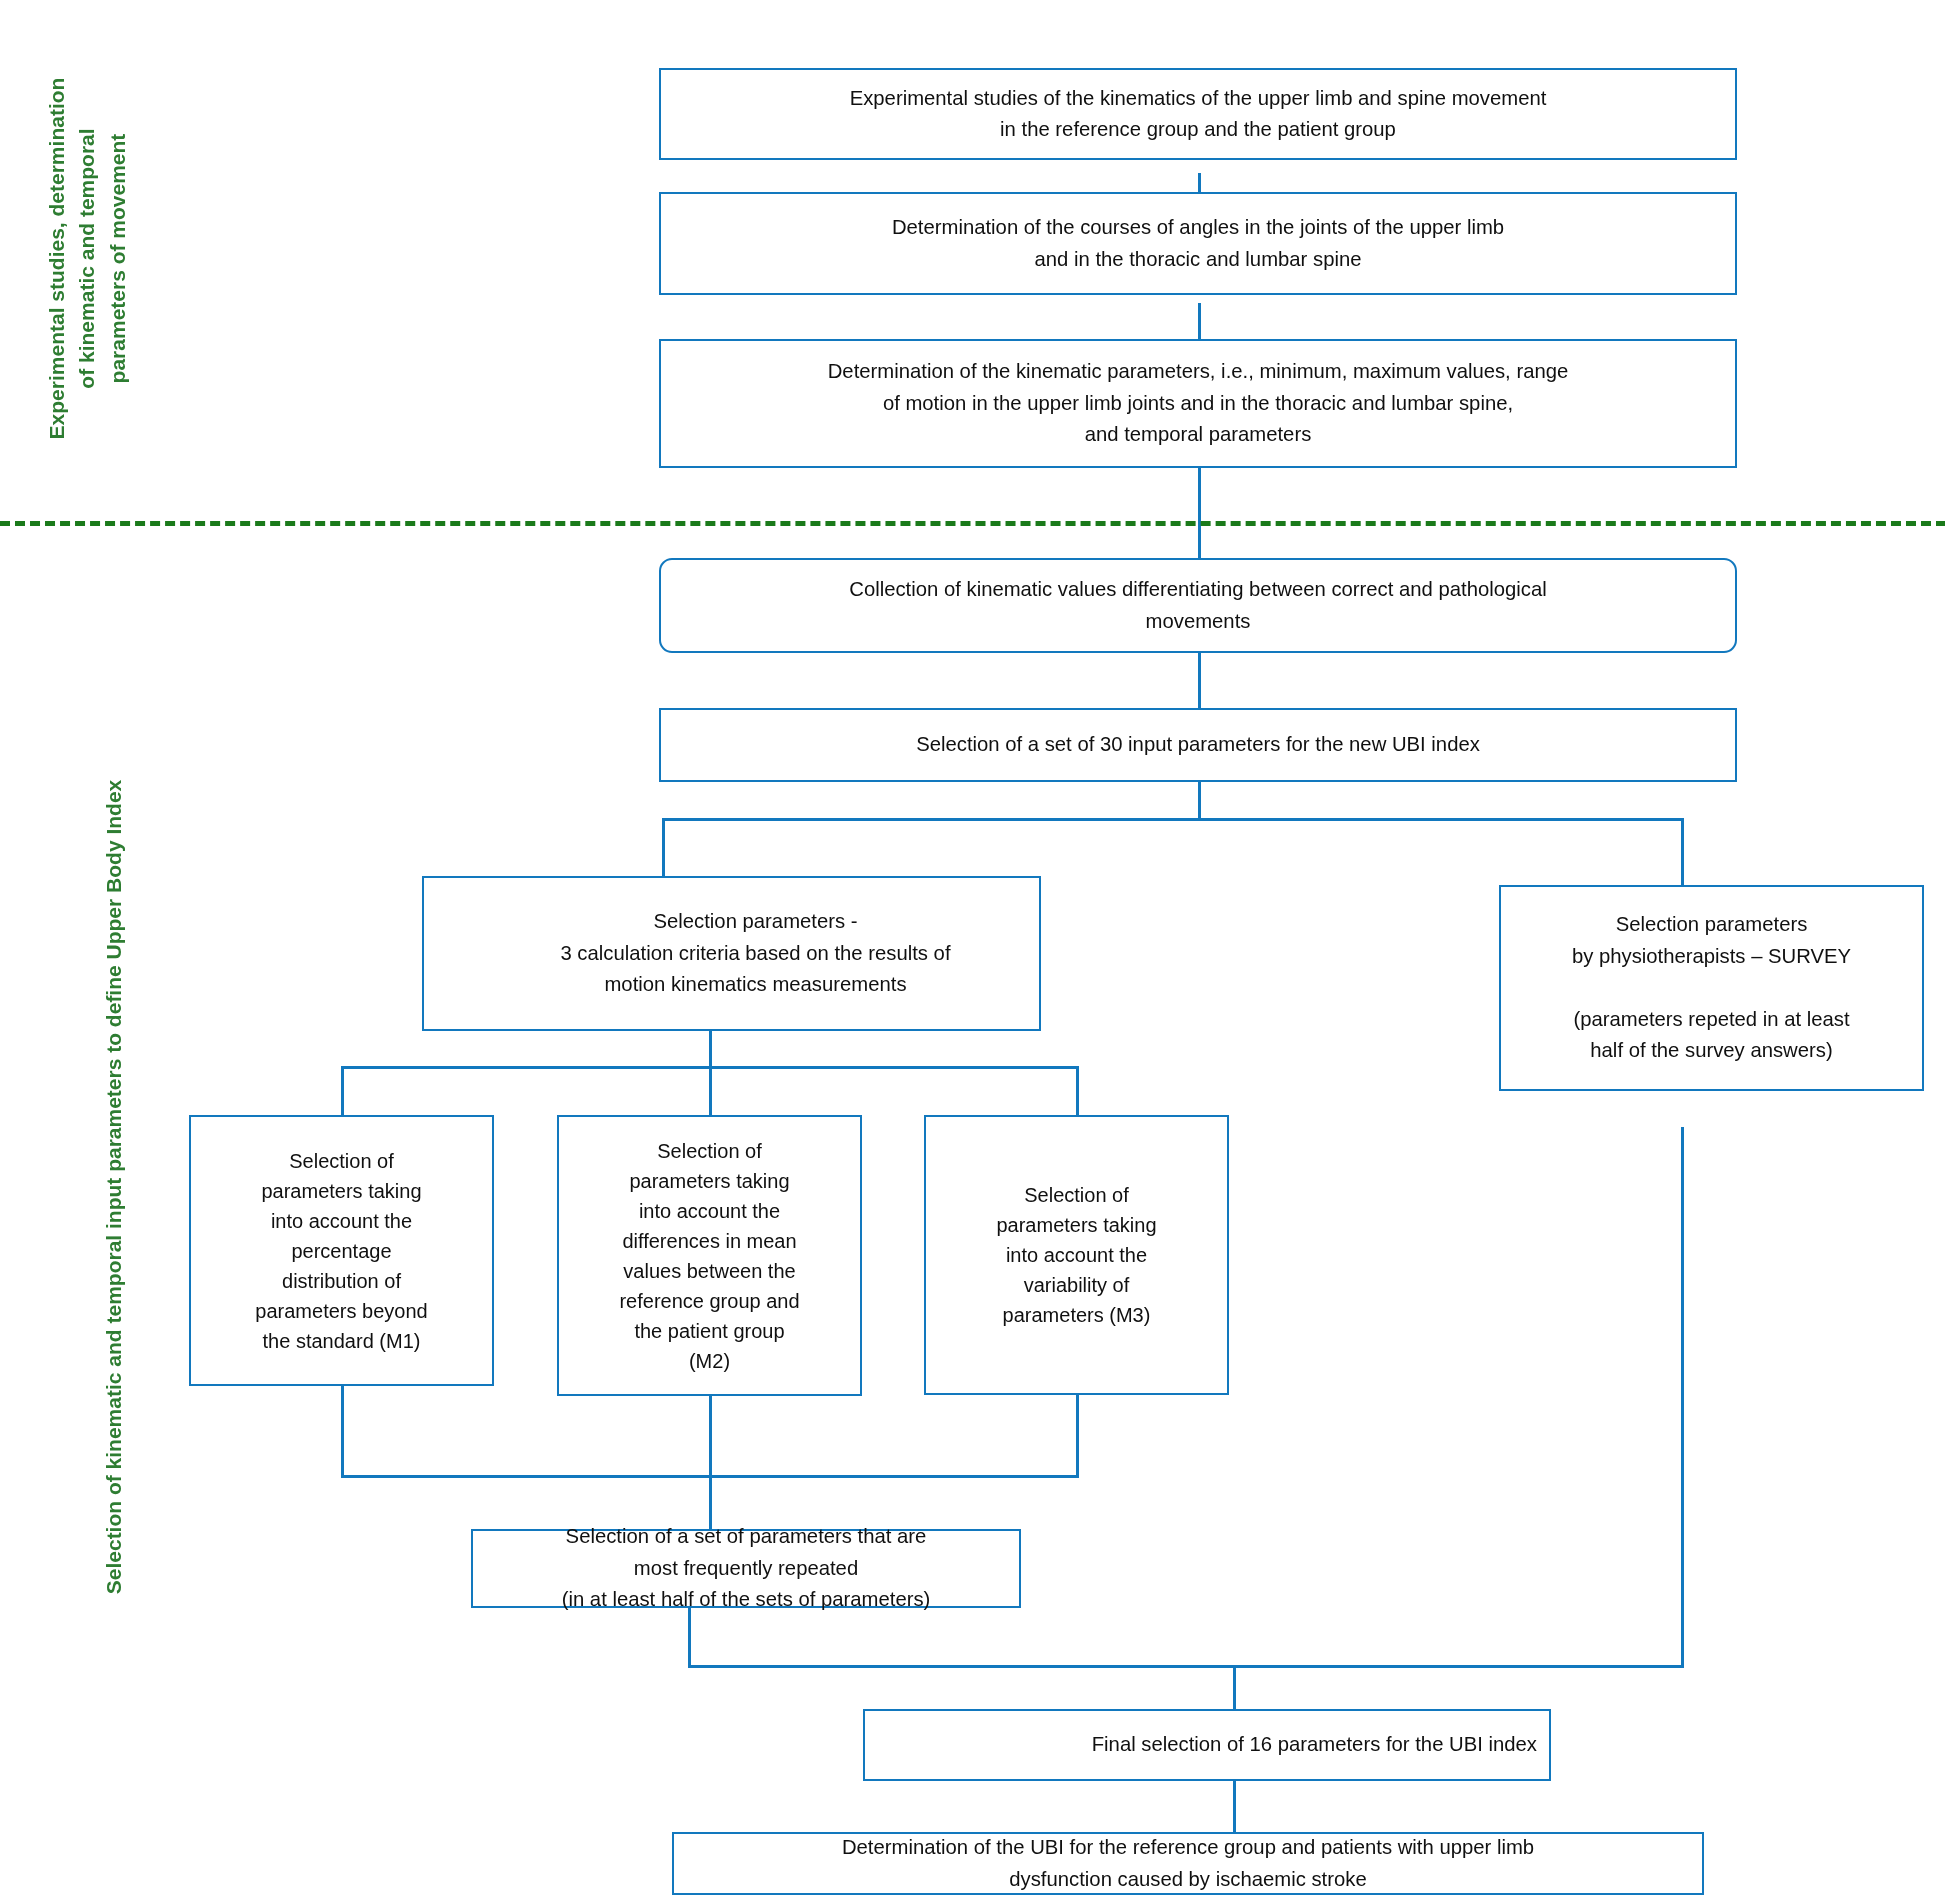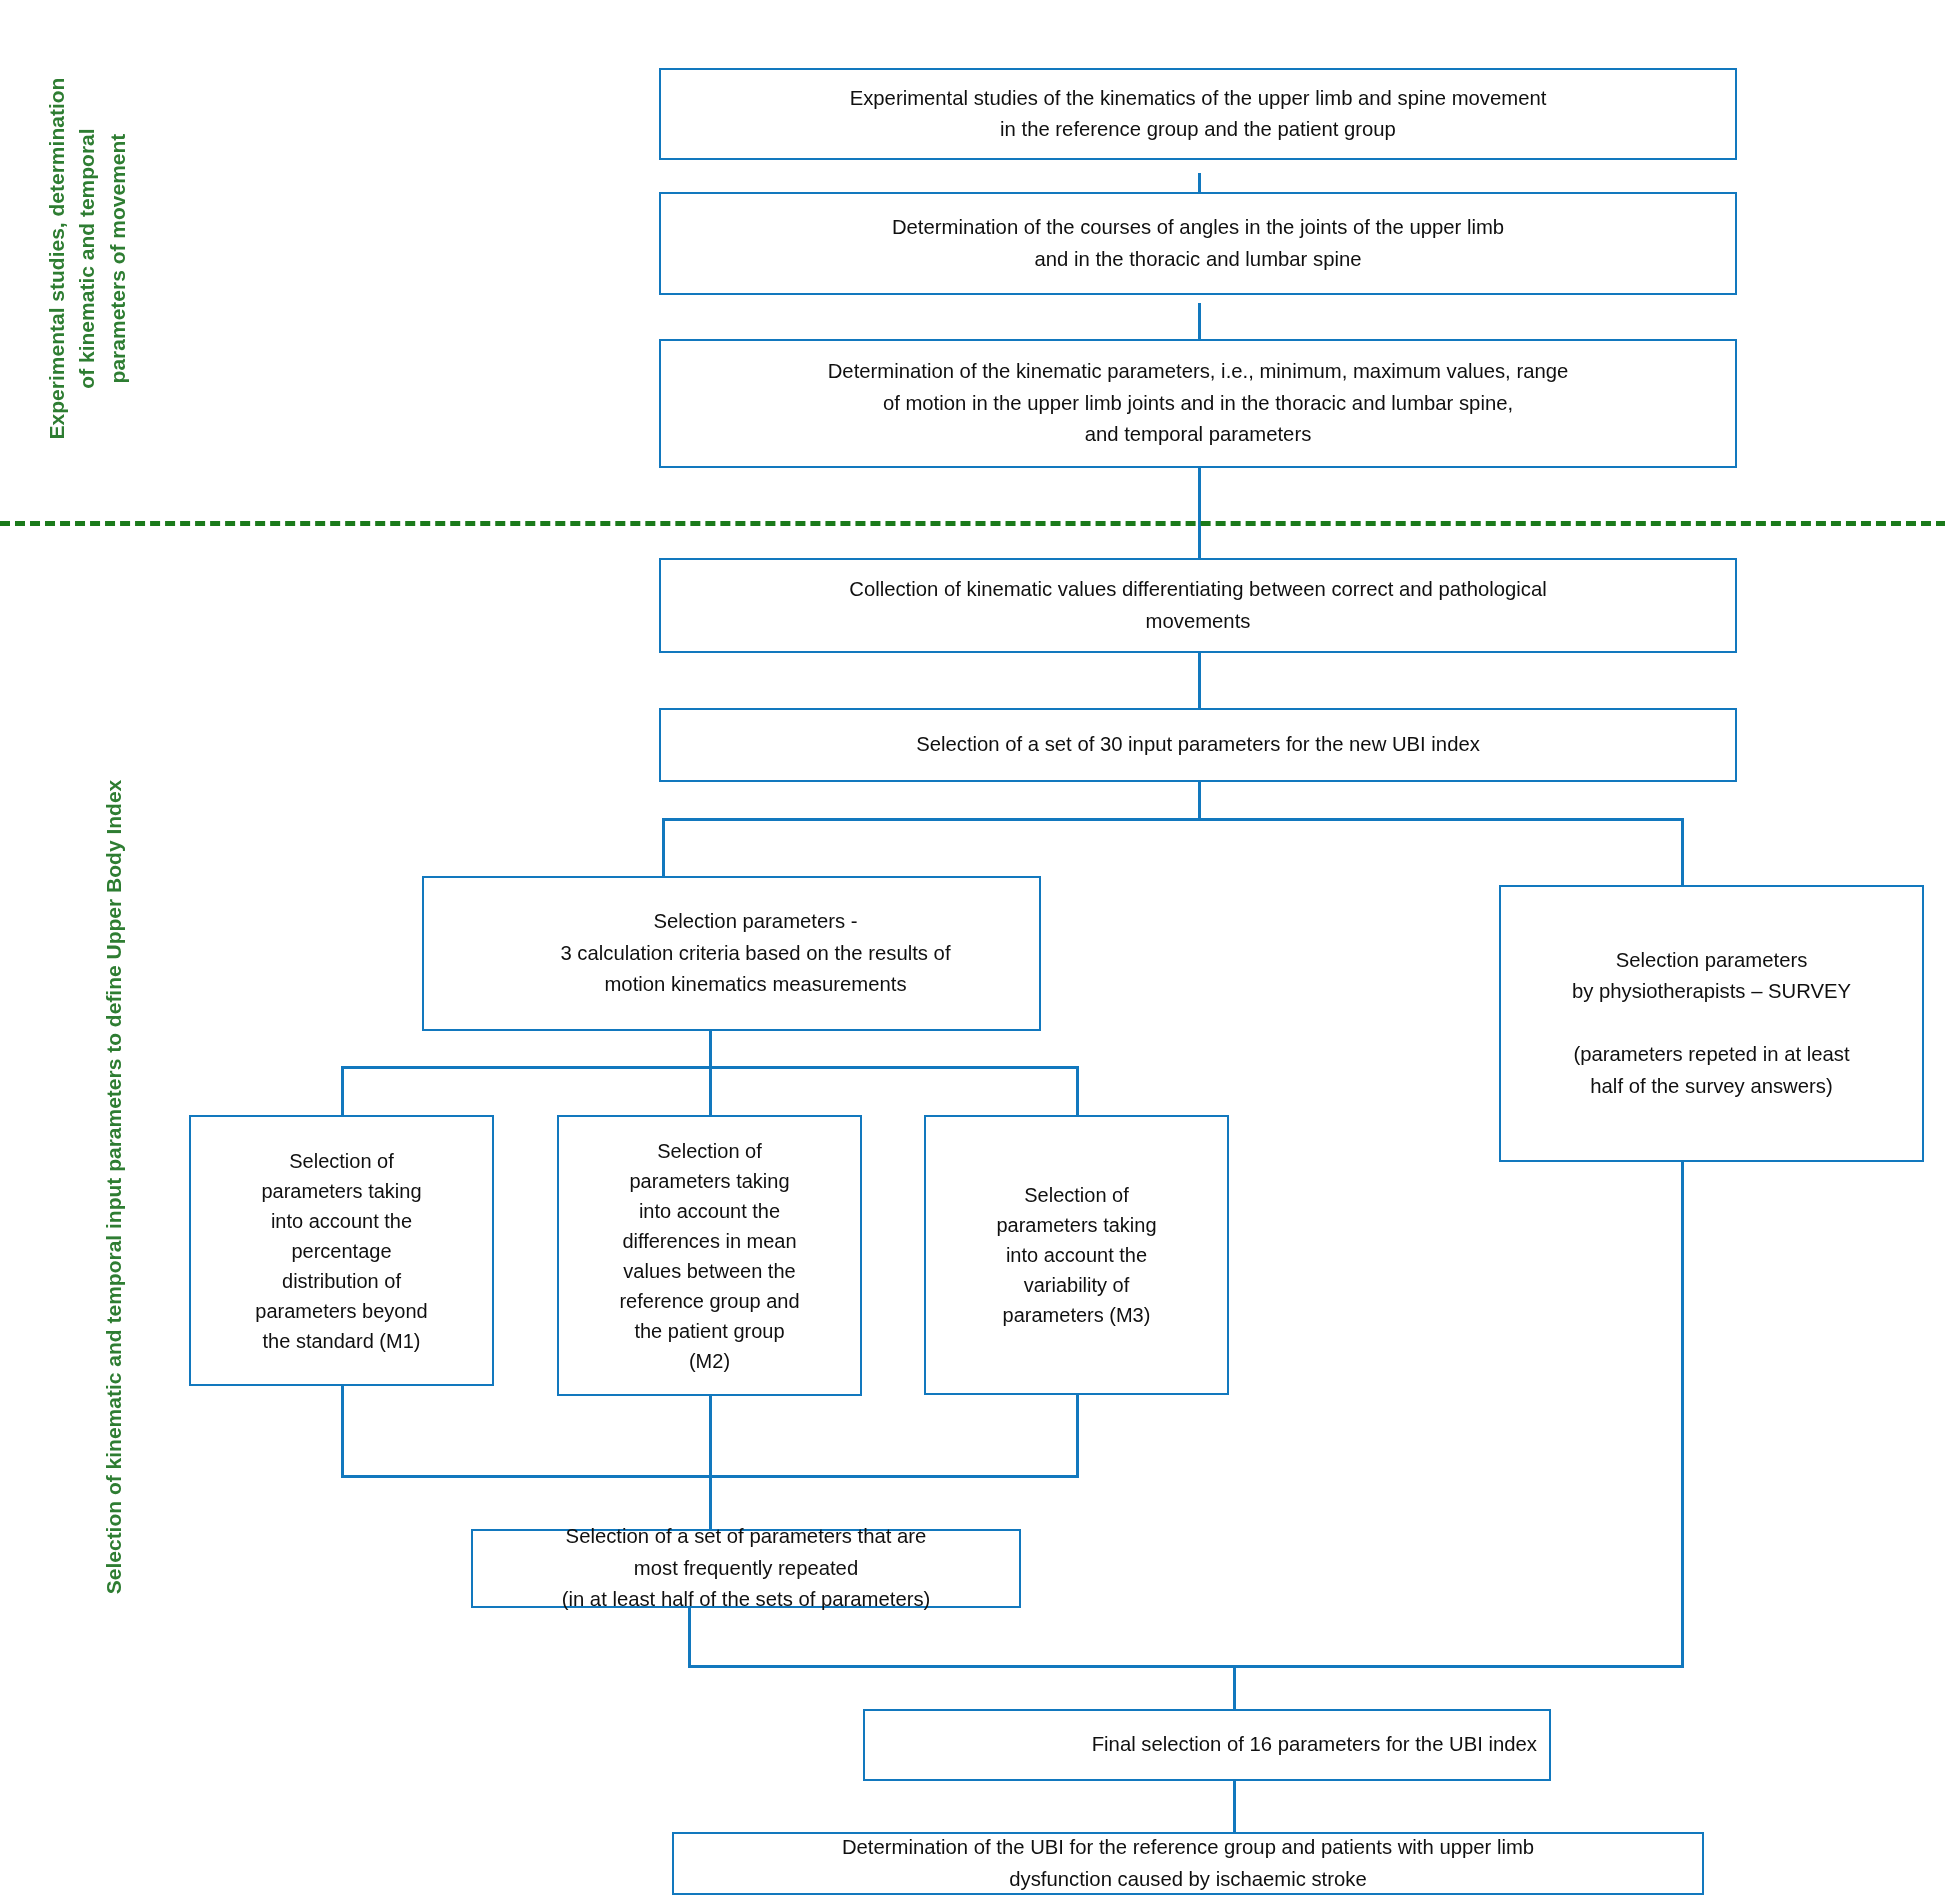--- a/index.html
+++ b/index.html
@@ -131,36 +131,36 @@
     <span class="txt">Determination of the courses of angles in the joints of the upper limb
 and in the thoracic and lumbar spine</span>
   </div>
 
   <div class="node" style="left: 659px; top: 339px; width: 1078px; height: 129px; border-color: rgb(18, 120, 190);">
     <span class="txt">Determination of the kinematic parameters, i.e., minimum, maximum values, range
 of motion in the upper limb joints and in the thoracic and lumbar spine,
 and temporal parameters</span>
   </div>
 
-  <div class="node" style="left: 659px; top: 558px; width: 1078px; height: 95px; border-color: rgb(18, 120, 190);">
+  <div class="node" style="left: 659px; top: 558px; width: 1078px; height: 95px; border-color: rgb(18, 120, 190); border-radius: 13px;">
     <span class="txt">Collection of kinematic values differentiating between correct and pathological
 movements</span>
   </div>
 
   <div class="node" style="left: 659px; top: 708px; width: 1078px; height: 74px; border-color: rgb(18, 120, 190);">
     <span class="txt">Selection of a set of 30 input parameters for the new UBI index</span>
   </div>
 
   <div class="node" style="left: 422px; top: 876px; width: 619px; height: 155px; border-color: rgb(18, 120, 190); padding-left: 48px;">
     <span class="txt">Selection parameters  -
 3 calculation criteria based on the results of
 motion kinematics measurements</span>
   </div>
 
-  <div class="node" style="left: 1499px; top: 885px; width: 425px; height: 277px; border-color: rgb(18, 120, 190);">
+  <div class="node" style="left: 1499px; top: 885px; width: 425px; height: 206px; border-color: rgb(18, 120, 190);">
     <span class="txt">Selection parameters
 by physiotherapists – SURVEY
 
 (parameters repeted in at least
 half of the survey answers)</span>
   </div>
 
   <div class="node narrow" style="left: 189px; top: 1115px; width: 305px; height: 271px; border-color: rgb(18, 120, 190);">
     <span class="txt">Selection of
 parameters taking

